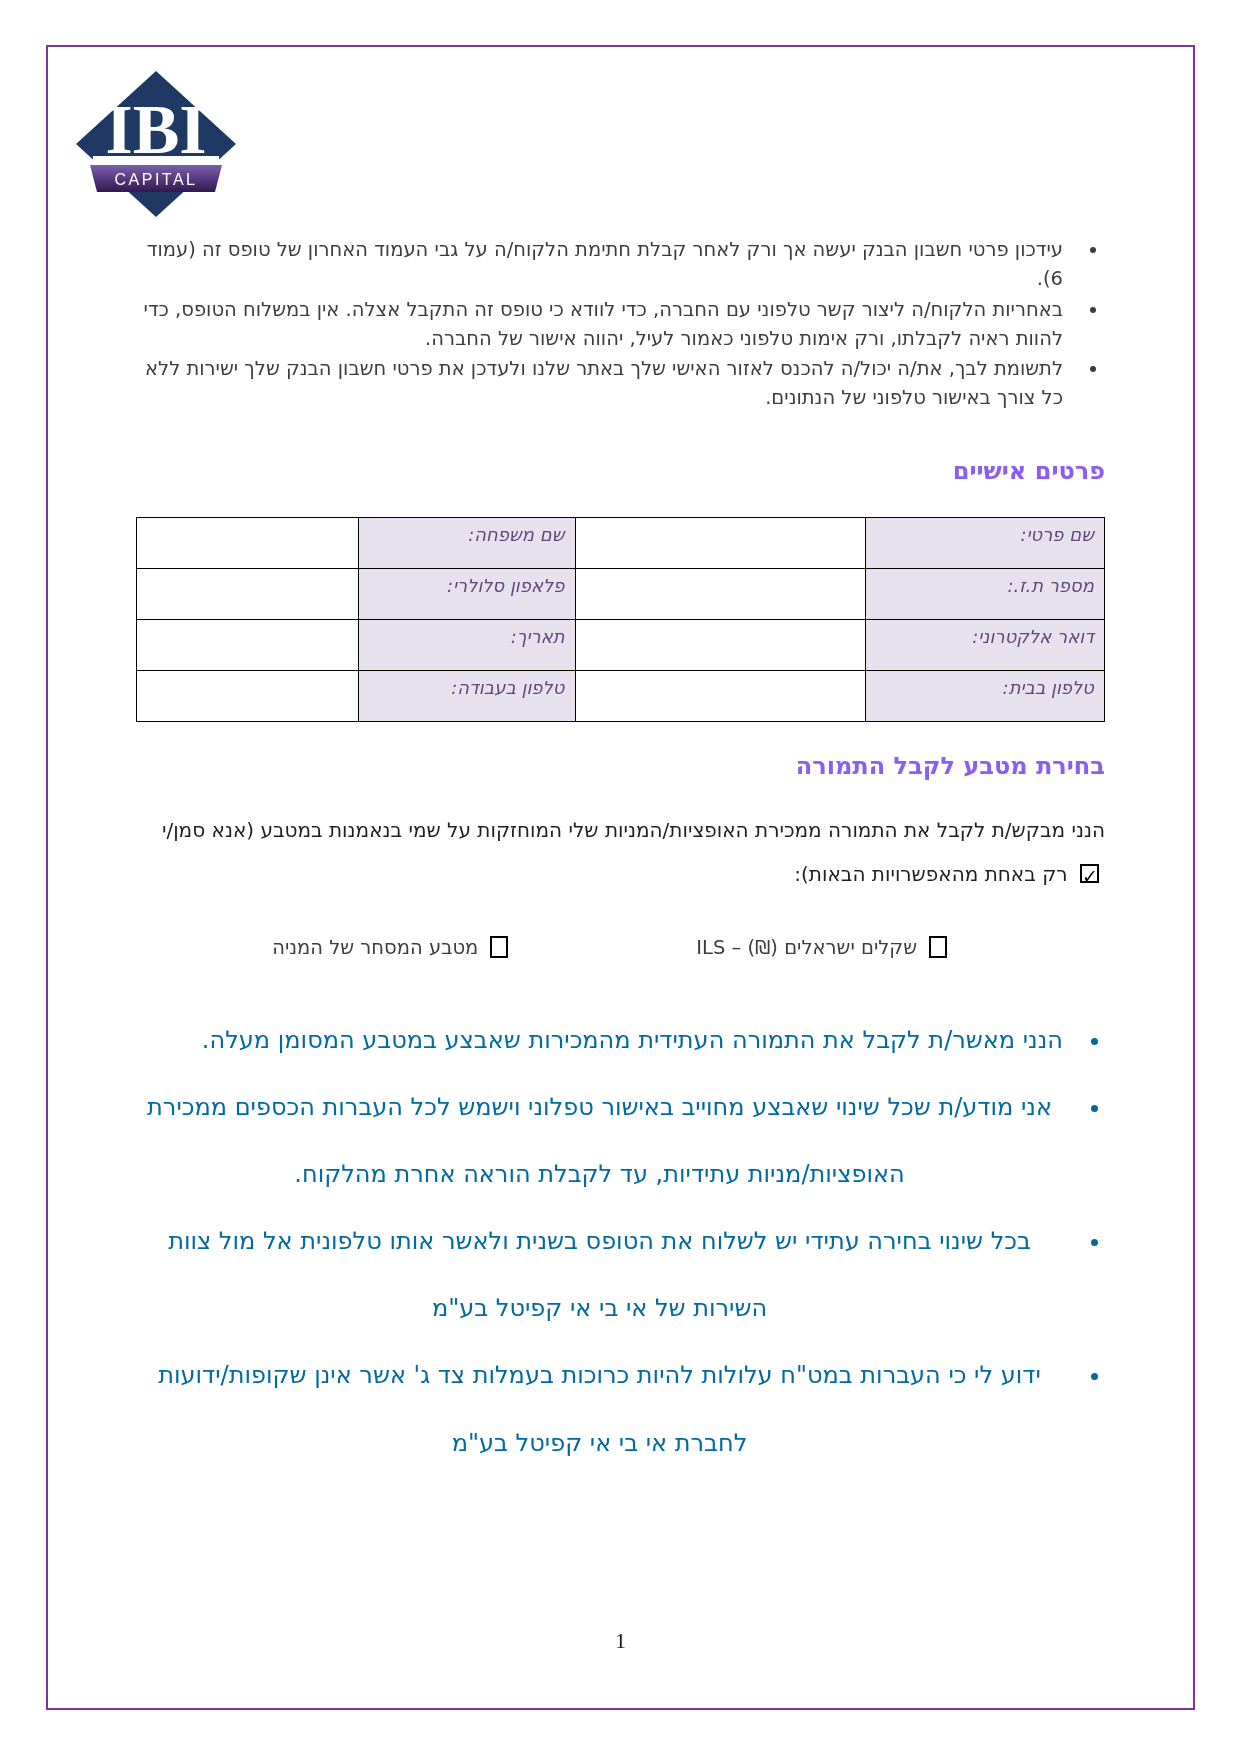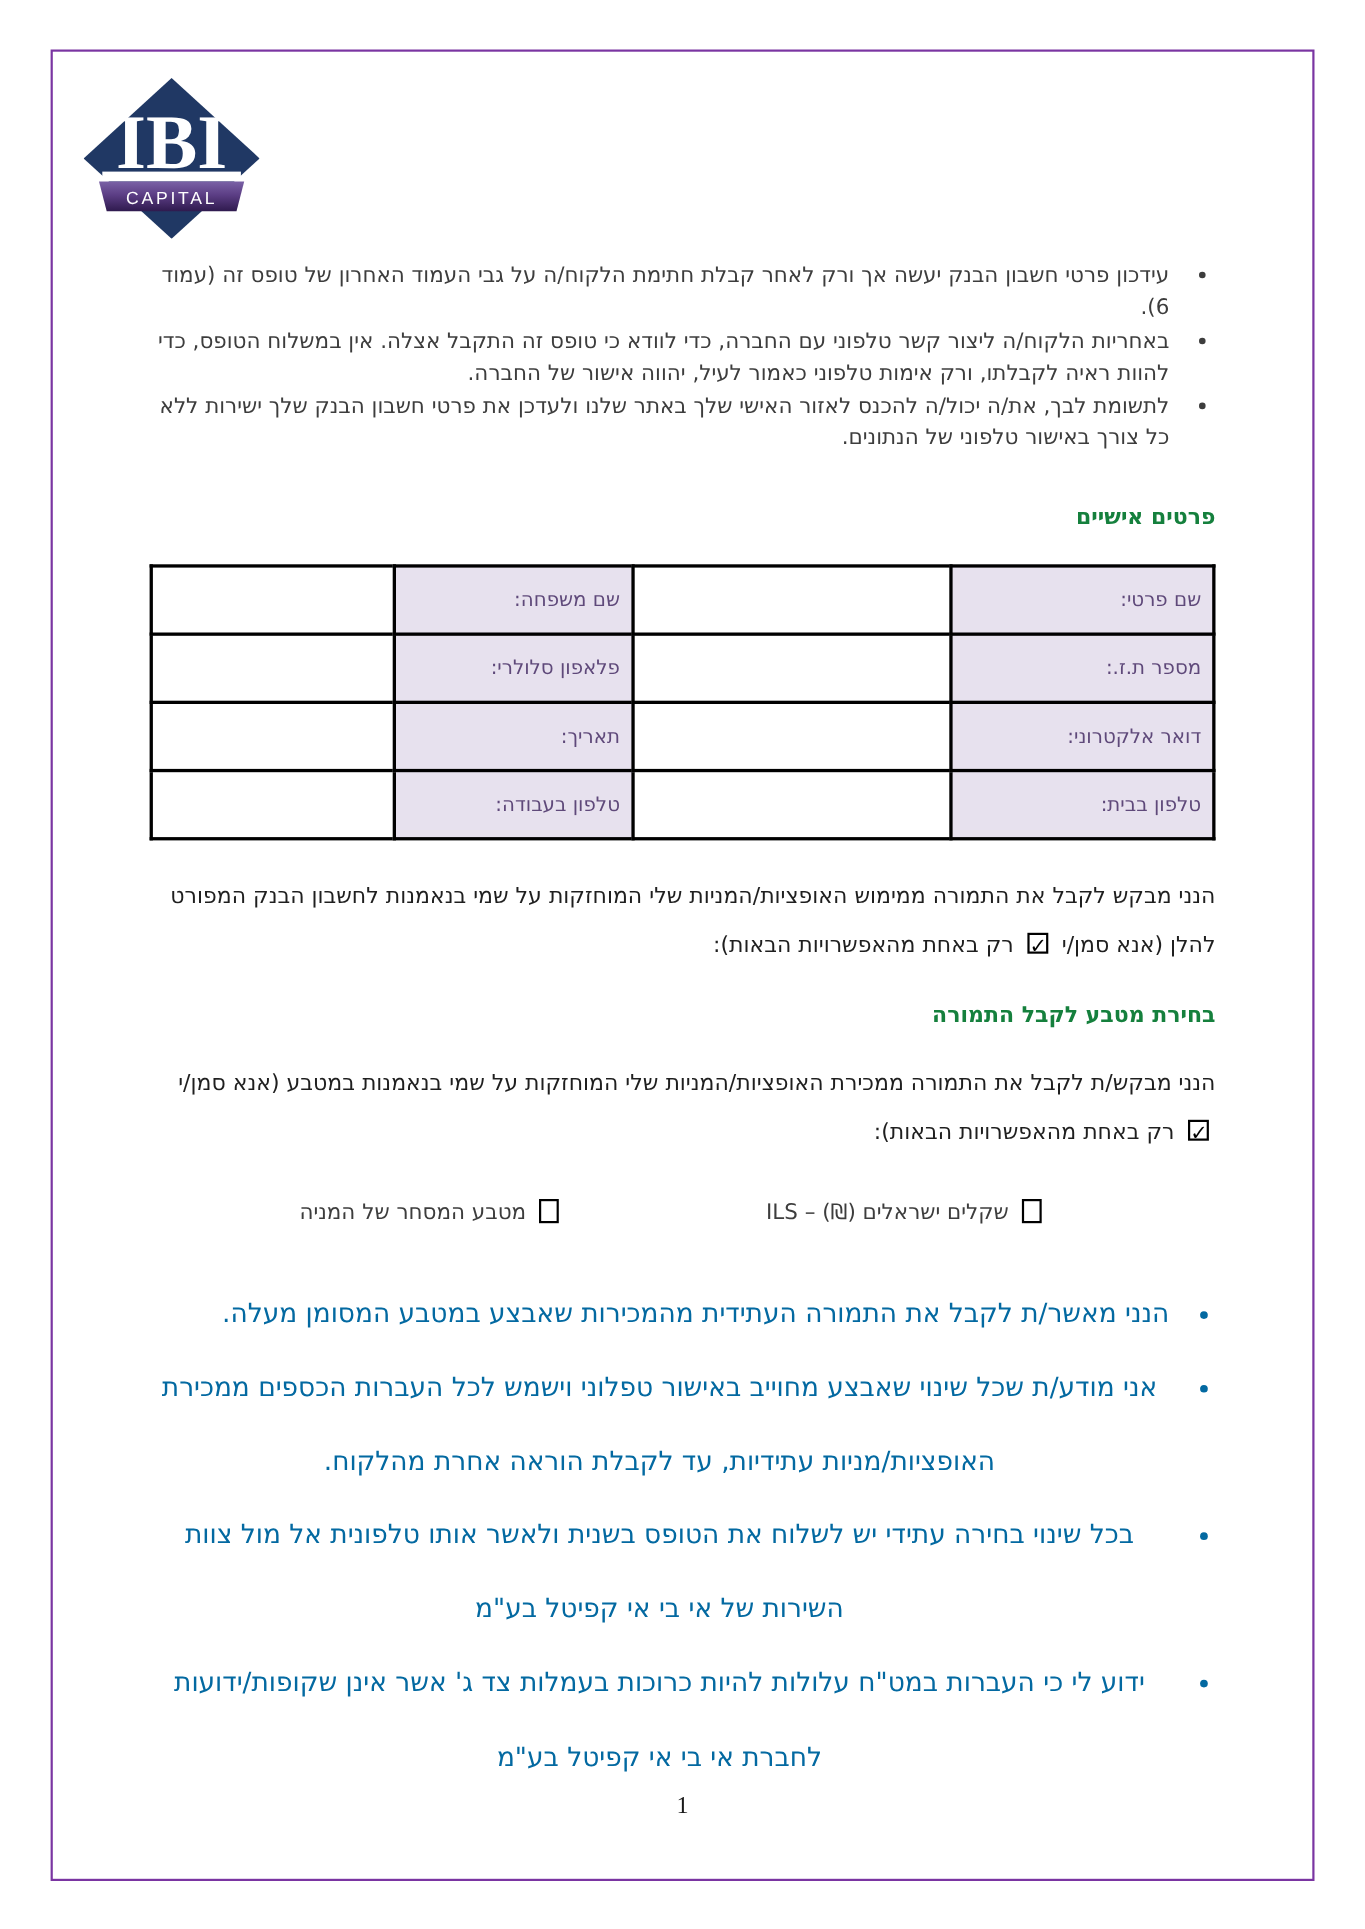--- a/index.html
+++ b/index.html
@@ -56,36 +56,37 @@
     margin: 18px 0 0;
     padding: 0 28px 0 0;
     font-size: 19.5px;
     line-height: 1.5;
     color: #3d3d3d;
     list-style: disc;
   }
   ul.attention-list li { margin: 0 0 1px; padding-right: 14px; }
   h3.section-heading {
     margin: 44px 0 0;
-    font-size: 20px;
-    font-weight: 700;
-    color: #15803d;
+    font-size: 24px;
+    font-weight: 700;
+    color: #8b5cf6;
   }
   table.personal-table {
     width: 100%;
     margin-top: 32px;
     border-collapse: collapse;
     table-layout: fixed;
   }
   table.personal-table td {
-    border: 3px solid #000000;
+    border: 1px solid #000000;
     height: 51px;
     vertical-align: top;
-    padding: 19px 10px;
+    padding: 6px 10px;
     box-sizing: border-box;
+    font-style: italic;
   }
   td.field-label {
     background: #e7e1ee;
     color: #5f497a;
     font-size: 18px;
   }
   td.field-input { background: #ffffff; }
   p.para {
     margin: 28px 0 0;
     font-size: 20px;
@@ -212,25 +213,20 @@
         </tr>
         <tr>
           <td class="field-label">טלפון בבית:</td>
           <td class="field-input"></td>
           <td class="field-label">טלפון בעבודה:</td>
           <td class="field-input"></td>
         </tr>
       </tbody>
     </table>
 
-    <p class="para">
-      <span>הנני מבקש לקבל את התמורה ממימוש האופציות/המניות שלי המוחזקות על שמי בנאמנות לחשבון הבנק המפורט להלן (אנא סמן/י</span>
-      <span class="check-glyph"></span>
-      <span>רק באחת מהאפשרויות הבאות):</span>
-    </p>
 
     <h3 class="section-heading currency-heading">בחירת מטבע לקבל התמורה</h3>
 
     <p class="para">
       <span>הנני מבקש/ת לקבל את התמורה ממכירת האופציות/המניות שלי המוחזקות על שמי בנאמנות במטבע  (אנא סמן/י</span>
       <span class="check-glyph"></span>
       <span>רק באחת מהאפשרויות הבאות):</span>
     </p>
 
     <div class="options-row">

